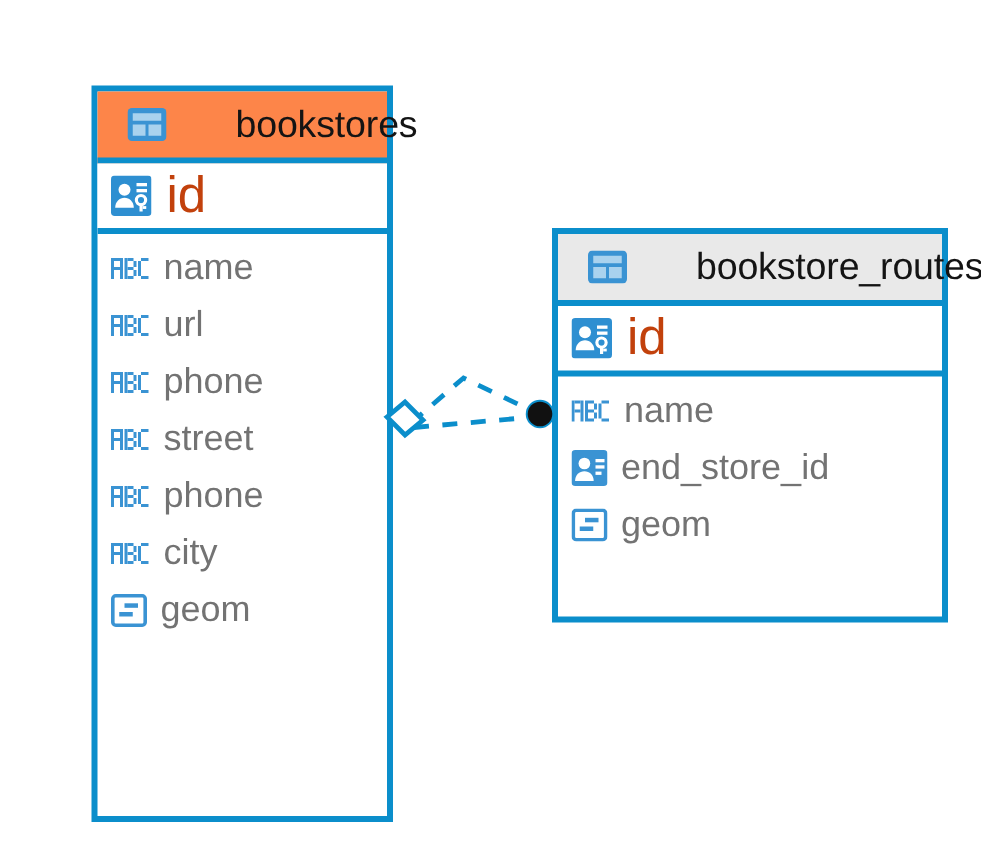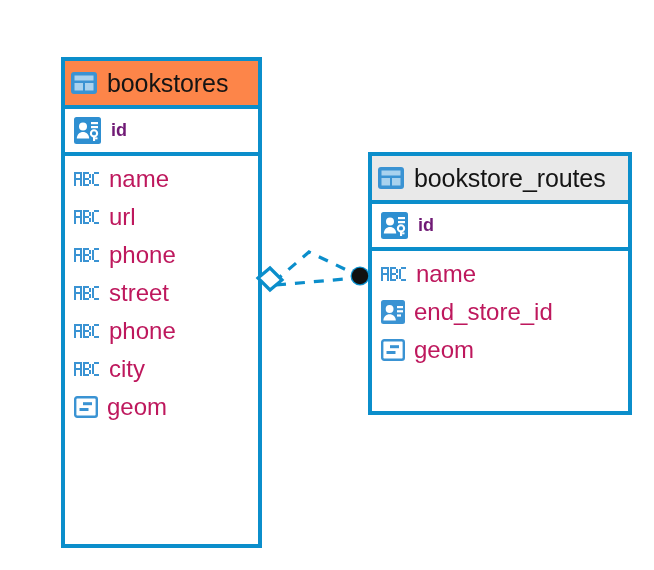--- a/index.html
+++ b/index.html
@@ -29,22 +29,23 @@
     box-sizing: border-box;
     border: 4px solid #0b8ecb;
     background: #ffffff;
   }
 
   .entity-header {
     box-sizing: border-box;
     display: flex;
     align-items: center;
     height: 48px;
-    padding-left: 6px;
+    padding-left: 20px;
     border-bottom: 4px solid #0b8ecb;
+    gap: 36px;
   }
   .entity-header.accent-orange { background: #fd8549; }
   .entity-header.accent-gray   { background: #e9e9e9; }
 
   .entity-title {
     font-size: 25px;
     color: #141414;
     margin-left: 10px;
     letter-spacing: -0.1px;
     white-space: nowrap;
@@ -53,40 +54,40 @@
   .pk-row {
     box-sizing: border-box;
     display: flex;
     align-items: center;
     height: 47px;
     padding-left: 9px;
     border-bottom: 4px solid #0b8ecb;
     background: #ffffff;
   }
   .pk-label {
-    font-size: 18px;
-    font-weight: bold;
-    color: #701a75;
+    font-size: 34px;
+    font-weight: normal;
+    color: #c2410c;
     margin-left: 10px;
     white-space: nowrap;
   }
 
   .attr-list {
     padding: 4px 0 5px 0;
   }
   .attr-row {
     box-sizing: border-box;
     display: flex;
     align-items: center;
     height: 38px;
     padding-left: 9px;
   }
   .attr-label {
     font-size: 24px;
-    color: #be185d;
+    color: #737373;
     margin-left: 9px;
     white-space: nowrap;
   }
 
   
   .icon {
     display: inline-flex;
     align-items: center;
     justify-content: center;
     flex: 0 0 auto;

